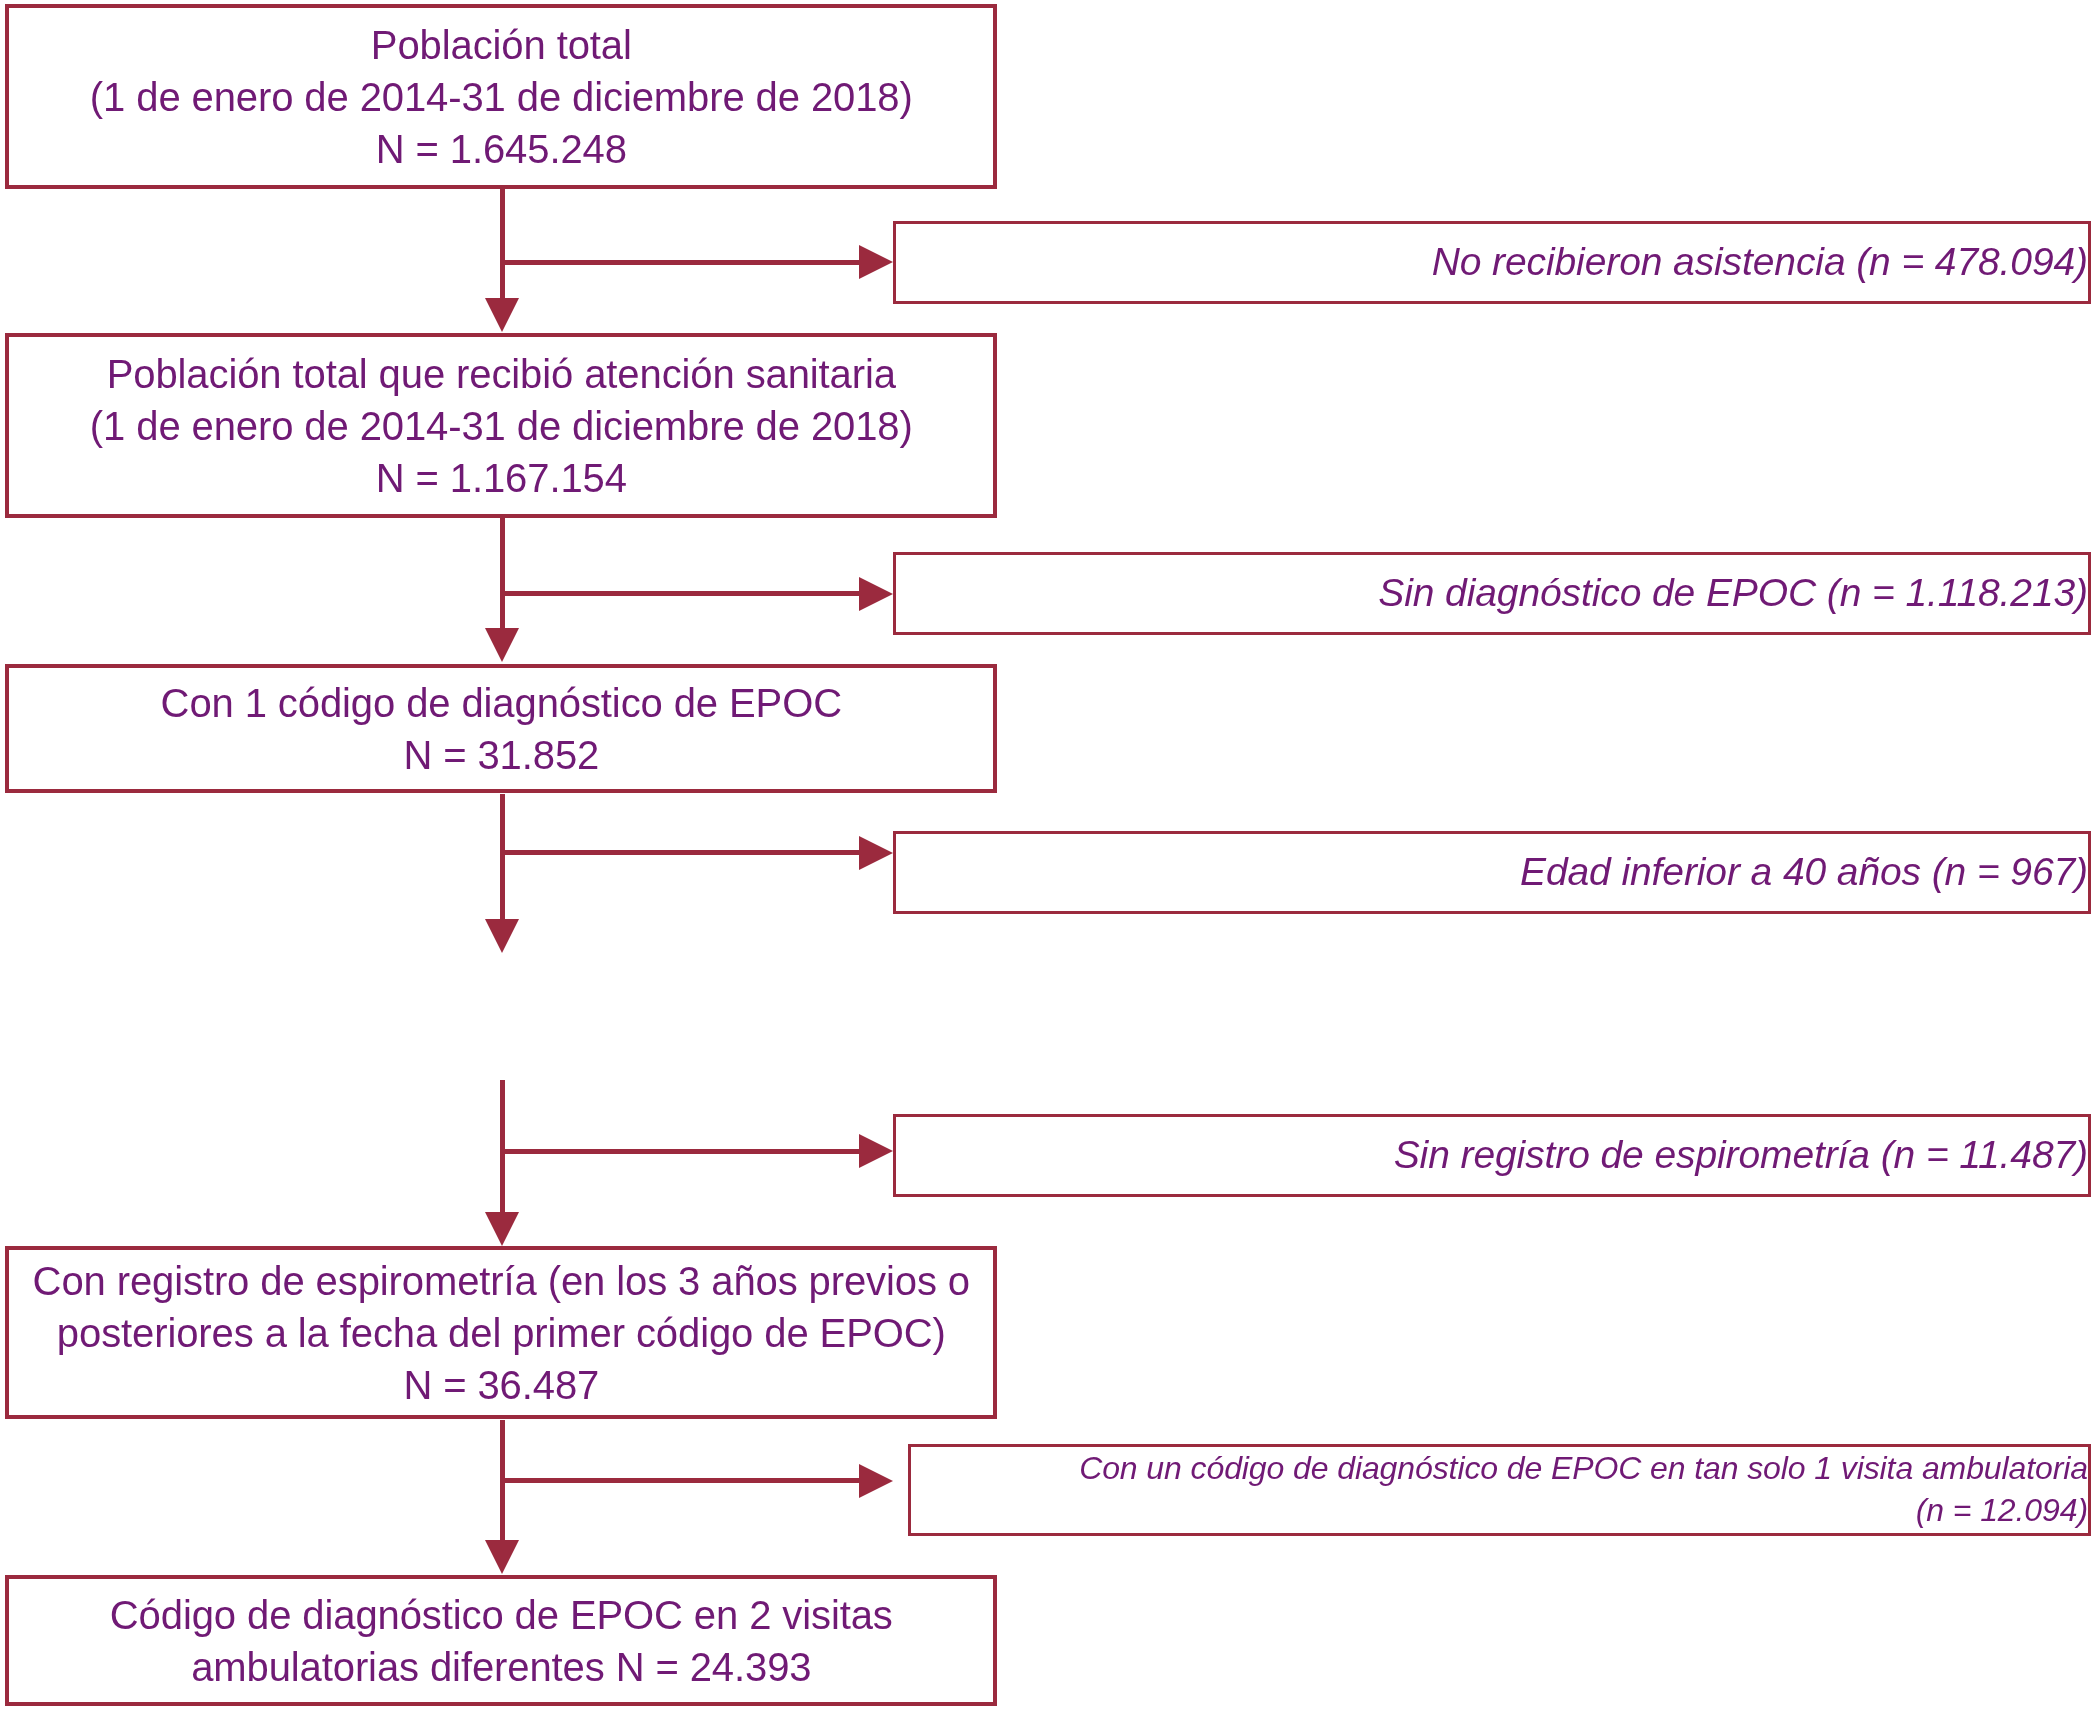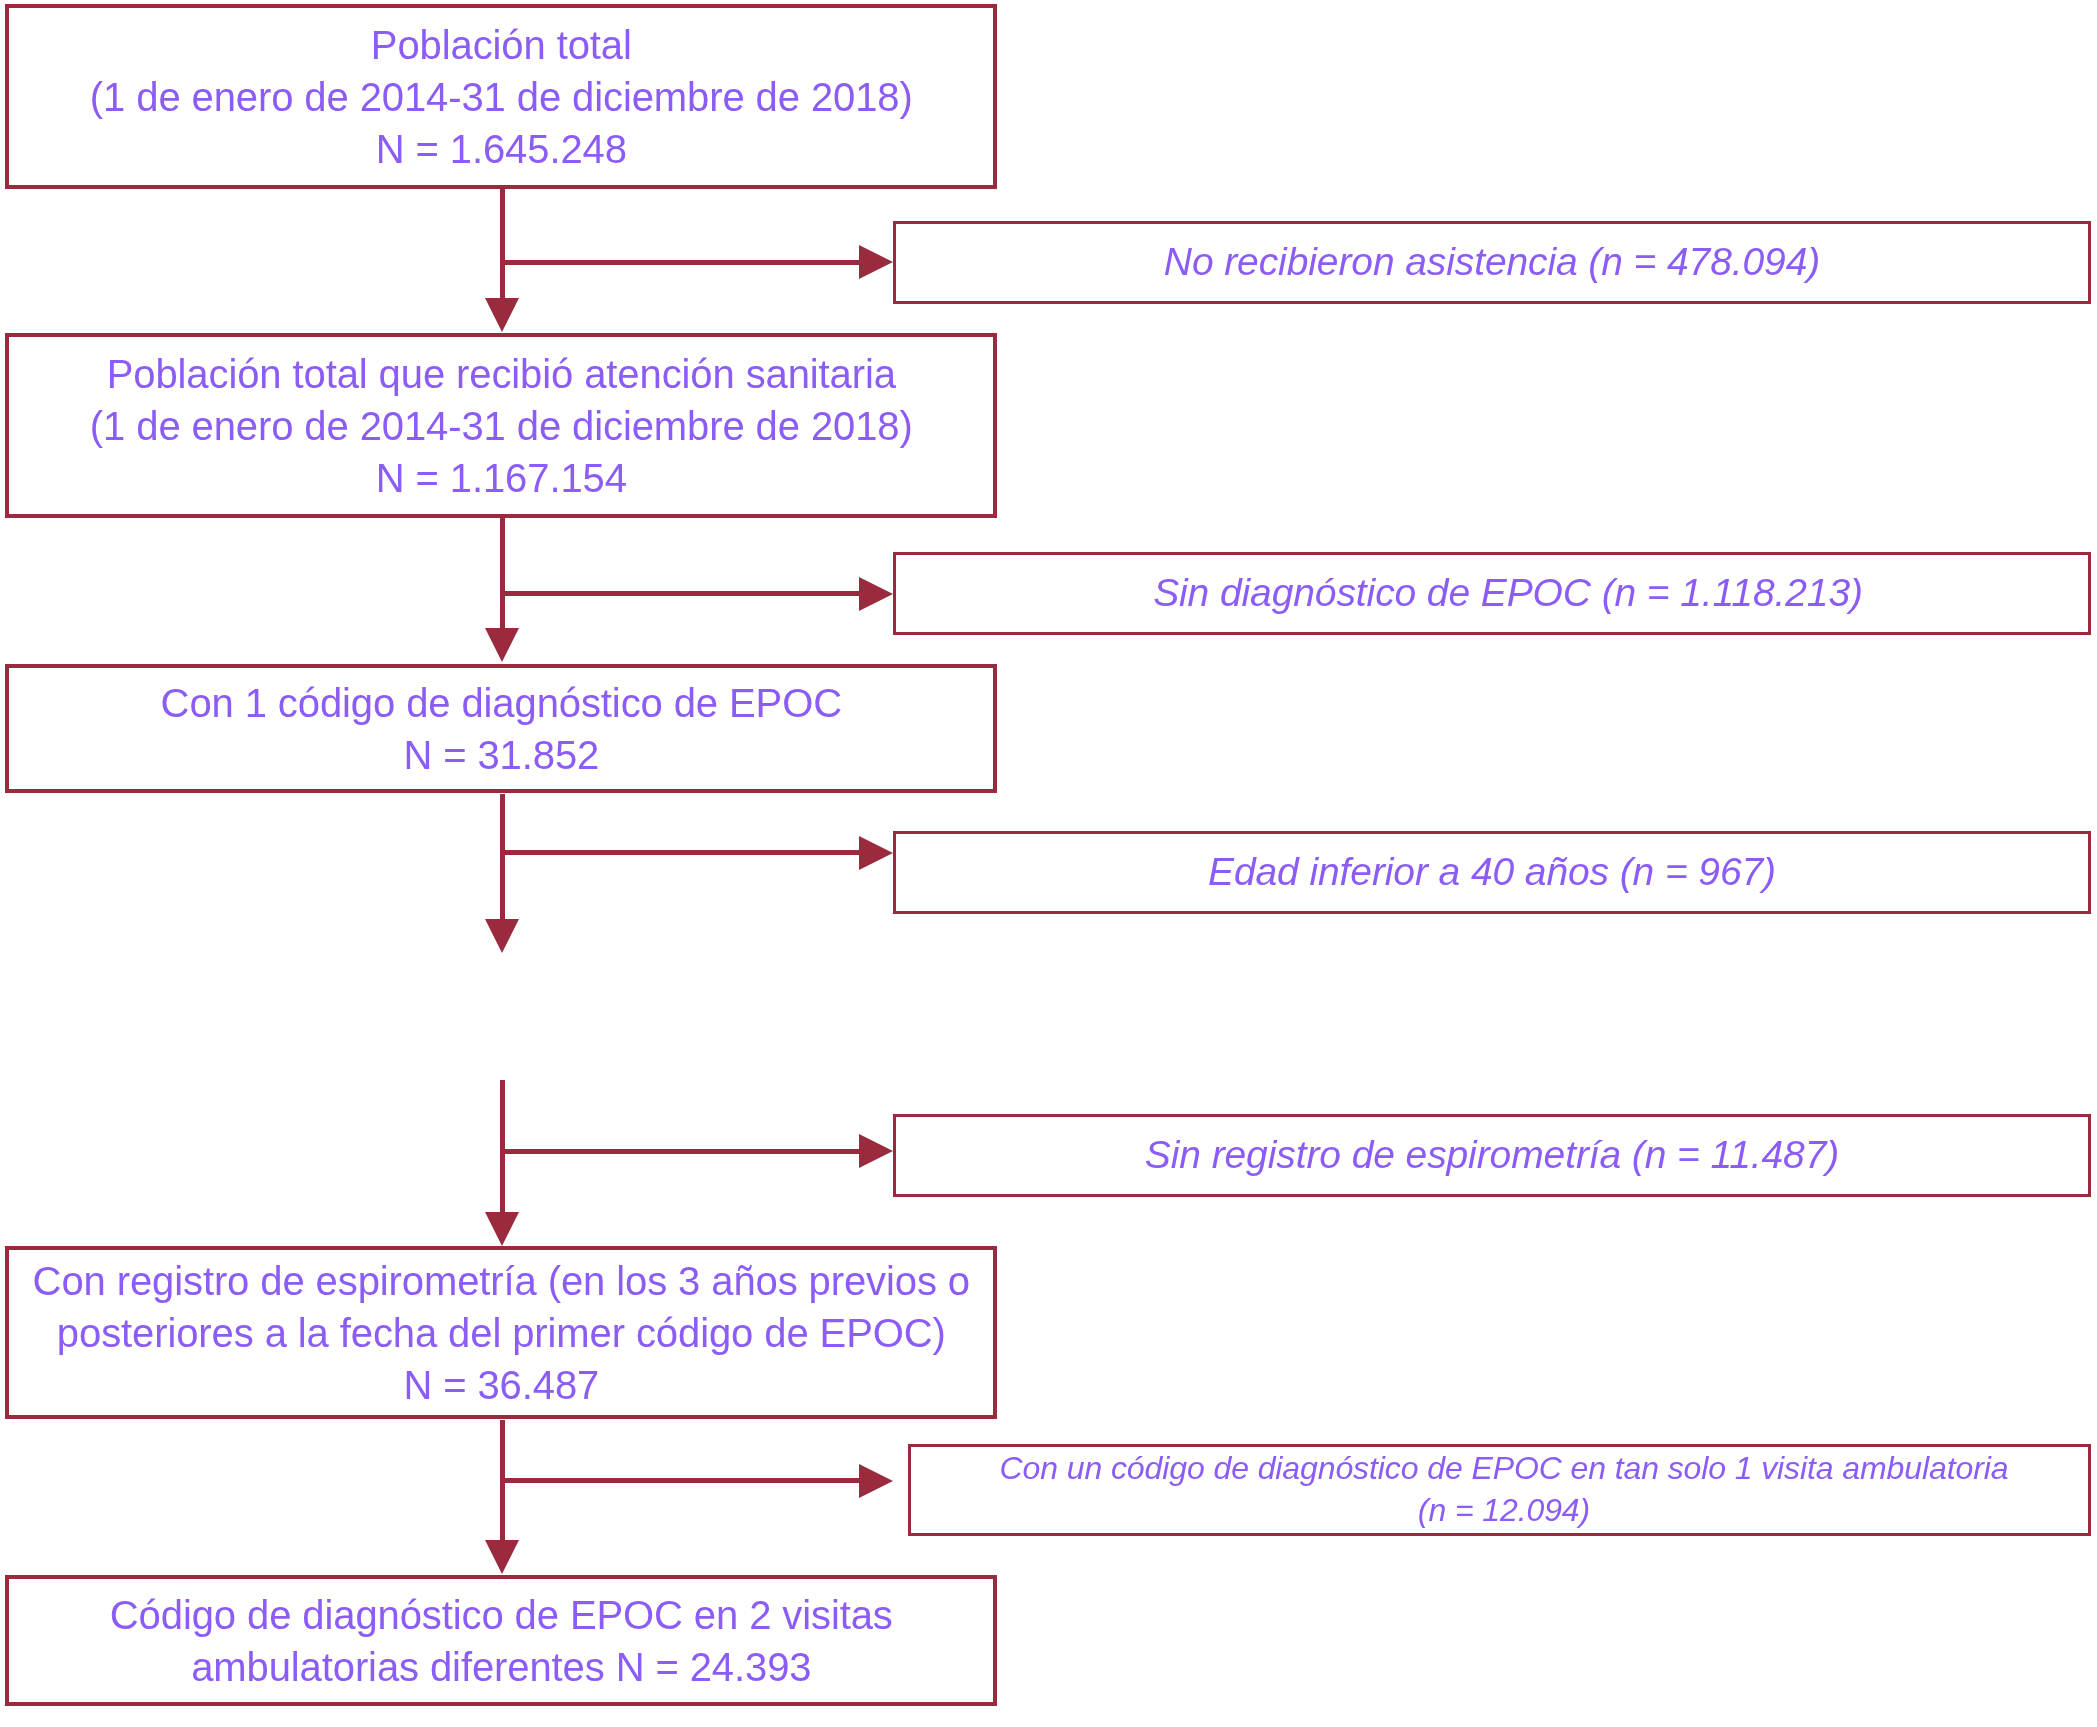--- a/index.html
+++ b/index.html
@@ -26,31 +26,32 @@
     background: #ffffff;
     border: 4px solid #9b2a3e;
     display: flex;
     align-items: center;
     justify-content: center;
     text-align: center;
   }
   .box .txt {
     display: block;
     width: 100%;
-    color: #8b5cf6;
+    color: #701a75;
     white-space: pre-line;
   }
   .main-box .txt {
     font-size: 40px;
     line-height: 1.30;
     font-weight: 400;
     letter-spacing: -0.1px;
   }
   .side-box {
     border-width: 3.3px;
+    text-align: right;
   }
   .side-box .txt {
     font-style: italic;
     font-size: 39px;
     line-height: 1.30;
     font-weight: 400;
     letter-spacing: -0.1px;
   }
   .side-box.small .txt {
     font-size: 32px;

